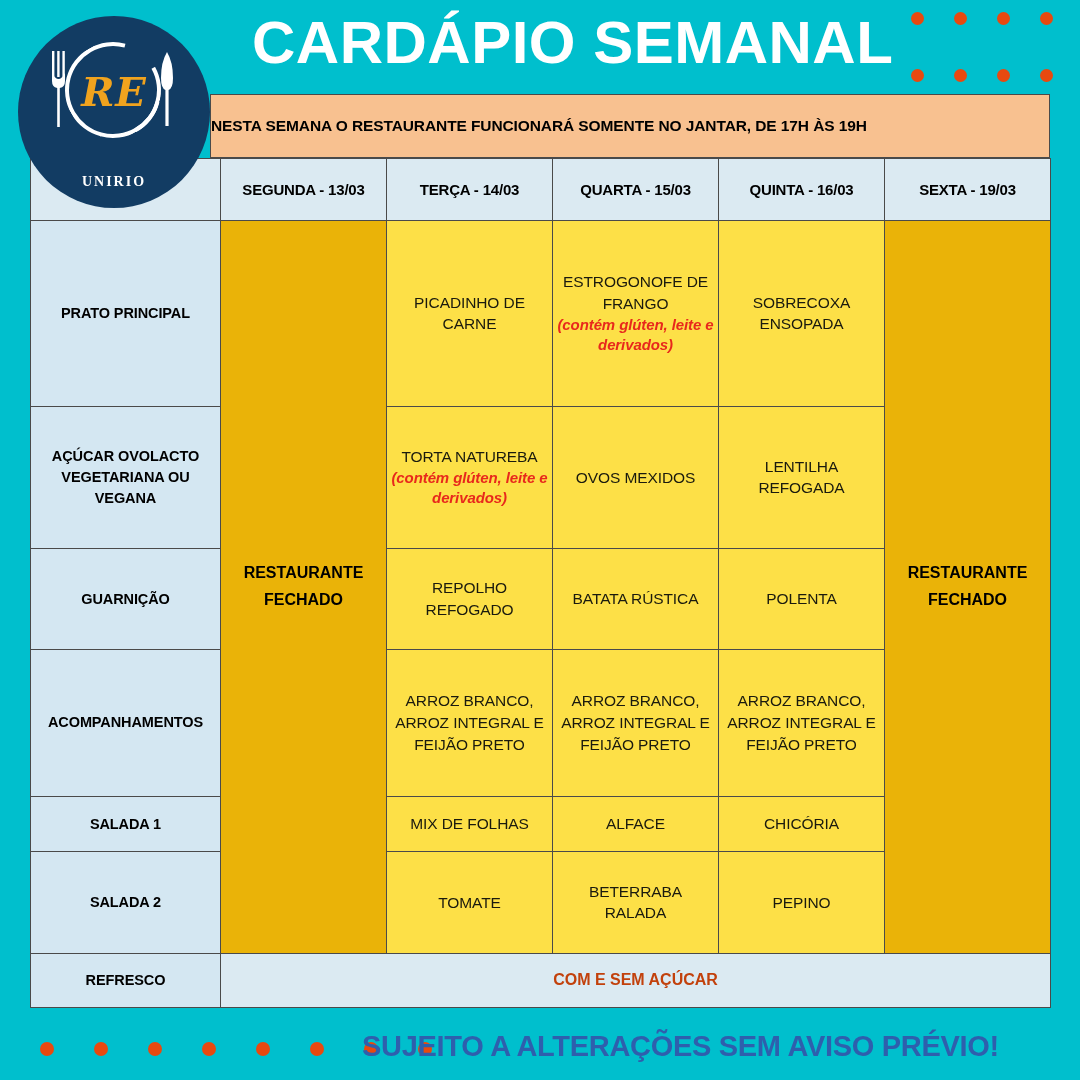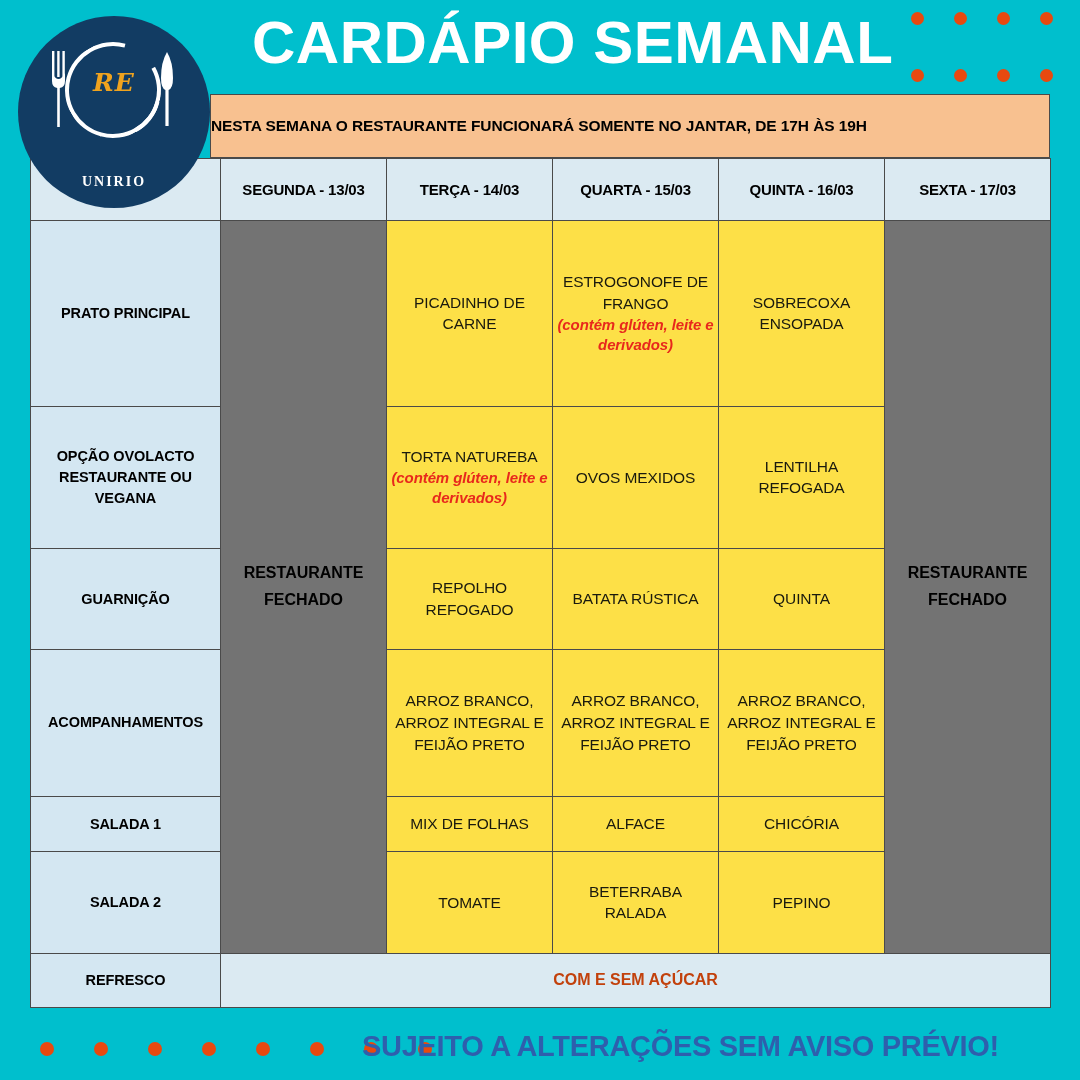--- a/index.html
+++ b/index.html
@@ -85,21 +85,21 @@
     transform: rotate(16deg);
     box-sizing: border-box;
   }
   .logo-re {
     position: absolute;
     left: 0; right: 0;
     top: 52px;
     text-align: center;
     font-family: "DejaVu Serif", serif;
     font-style: italic;
-    font-size: 25px;
+    font-size: 40px;
     font-weight: bold;
     color: #f0a31e;
     letter-spacing: 1px;
   }
   .logo-fork {
     position: absolute;
     left: 34px;
     top: 35px;
     width: 13px;
     height: 76px;
@@ -197,21 +197,21 @@
     letter-spacing: -0.1px;
   }
   .cell {
     background: #fde047;
     font-size: 15.5px;
     color: #1a1a0e;
     line-height: 1.4;
     letter-spacing: -0.1px;
   }
   .closed {
-    background: #737373;
+    background: #eab308;
     font-size: 16px;
     font-weight: bold;
     color: #000;
     line-height: 1.65;
   }
   .refresco-cell {
     background: #dbeaf2;
     font-size: 16px;
     font-weight: bold;
     color: #c2410c;
@@ -307,21 +307,21 @@
         <col class="c-day">
   </colgroup>
   <tbody>
 
     <tr>
       <td class="hdr"></td>
       <td class="hdr">SEGUNDA - 13/03</td>
       <td class="hdr">TERÇA - 14/03</td>
       <td class="hdr">QUARTA - 15/03</td>
       <td class="hdr">QUINTA - 16/03</td>
-      <td class="hdr">SEXTA - 17/03</td>
+      <td class="hdr">SEXTA - 19/03</td>
     </tr>
 
     <tr>
       <td class="rowlabel">PRATO PRINCIPAL</td>
       <td class="closed" rowspan="6">
         <span>RESTAURANTE</span><br>
         <span>FECHADO</span>
       </td>
       <td class="cell">PICADINHO DE CARNE</td>
       <td class="cell">
@@ -329,34 +329,34 @@
         <span class="allergen">(contém glúten, leite e derivados)</span>
       </td>
       <td class="cell">SOBRECOXA ENSOPADA</td>
       <td class="closed" rowspan="6">
         <span>RESTAURANTE</span><br>
         <span>FECHADO</span>
       </td>
     </tr>
 
     <tr>
-      <td class="rowlabel">OPÇÃO OVOLACTO RESTAURANTE OU VEGANA</td>
+      <td class="rowlabel">AÇÚCAR OVOLACTO VEGETARIANA OU VEGANA</td>
       <td class="cell">
         <span>TORTA NATUREBA</span>
         <span class="allergen">(contém glúten, leite e derivados)</span>
       </td>
       <td class="cell">OVOS MEXIDOS</td>
       <td class="cell">LENTILHA REFOGADA</td>
     </tr>
 
     <tr>
       <td class="rowlabel">GUARNIÇÃO</td>
       <td class="cell">REPOLHO REFOGADO</td>
       <td class="cell">BATATA RÚSTICA</td>
-      <td class="cell">QUINTA</td>
+      <td class="cell">POLENTA</td>
     </tr>
 
     <tr>
       <td class="rowlabel">ACOMPANHAMENTOS</td>
       <td class="cell">ARROZ BRANCO, ARROZ INTEGRAL E FEIJÃO PRETO</td>
       <td class="cell">ARROZ BRANCO, ARROZ INTEGRAL E FEIJÃO PRETO</td>
       <td class="cell">ARROZ BRANCO, ARROZ INTEGRAL E FEIJÃO PRETO</td>
     </tr>
 
     <tr>

